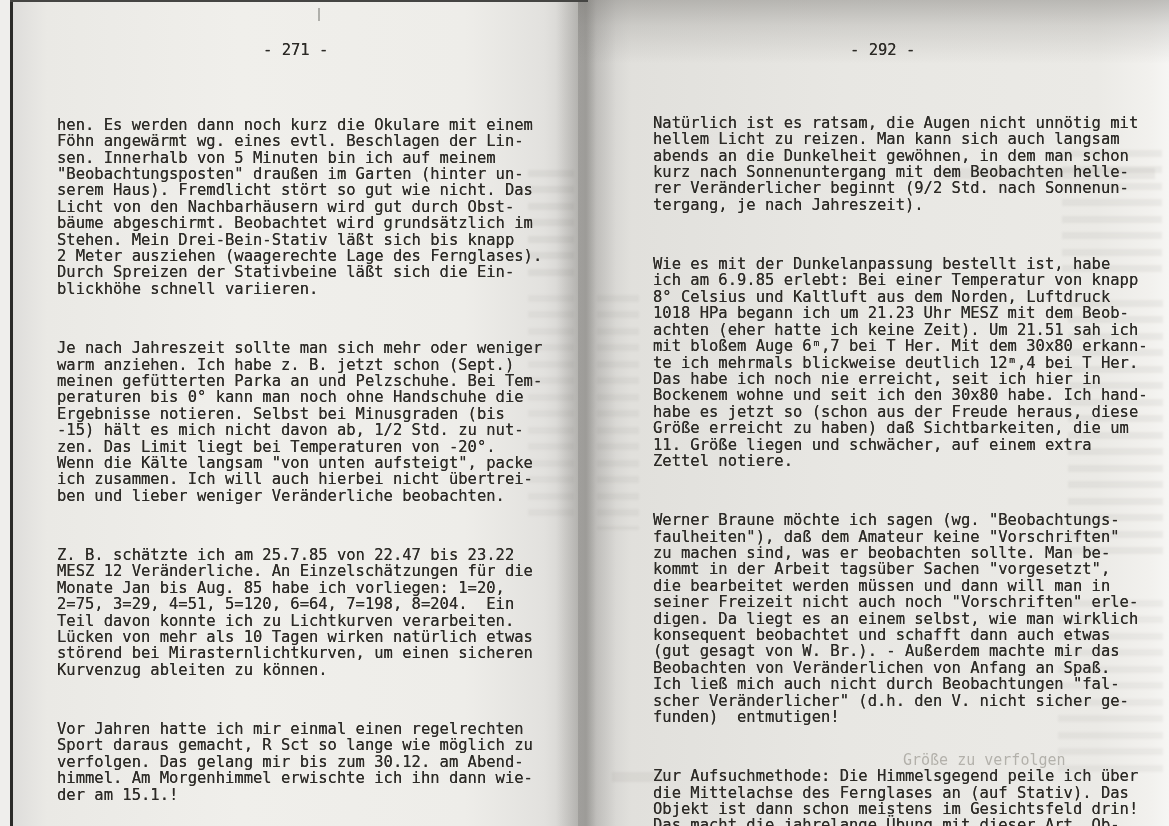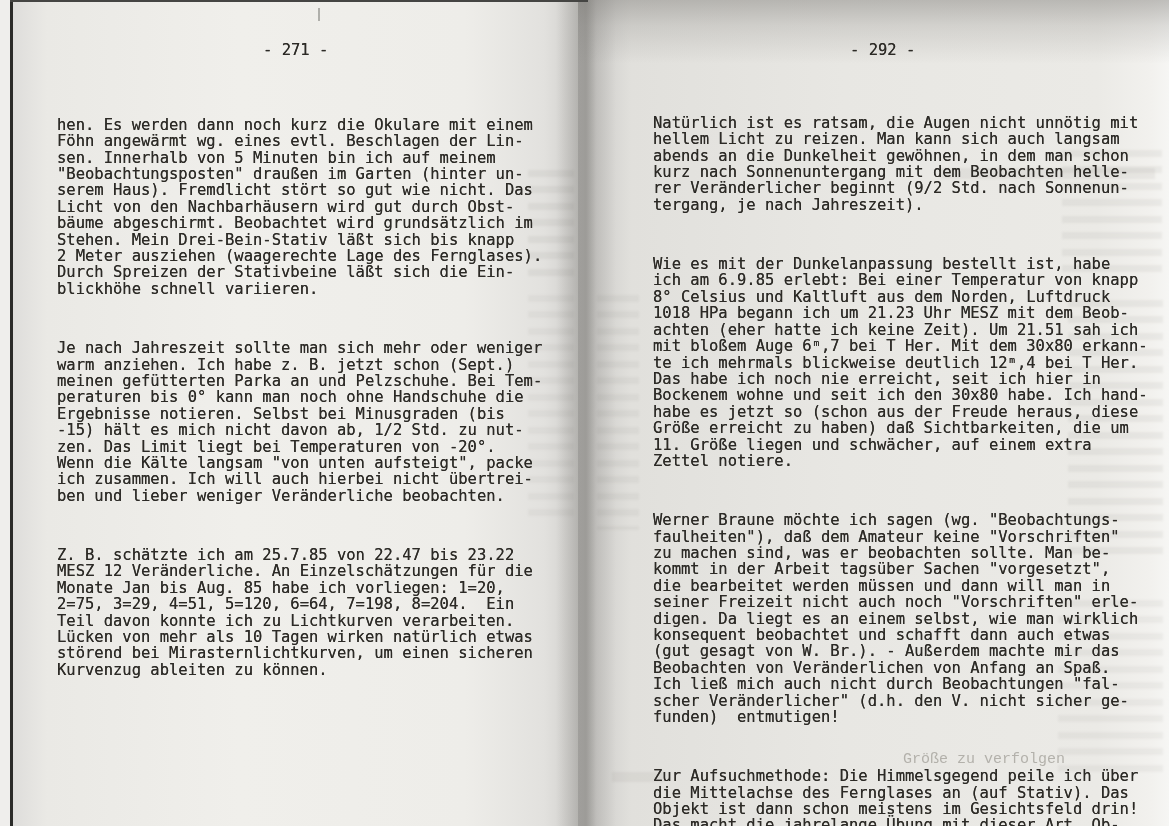--- a/index.html
+++ b/index.html
@@ -90,21 +90,20 @@
   }
   .bleed-text {
     position: absolute;
     left: 903px; top: 751px;
     color: #87847c;
     opacity: 0.55;
     filter: blur(0.6px);
     font-size: 15px;
     white-space: pre;
     pointer-events: none;
-    font-family: Liberation Mono, monospace;
   }
   .scan-artifact {
     position: absolute;
     background: rgba(98,98,94,0.45);
     filter: blur(0.4px);
   }
 </style>
 </head>
 <body>
 
@@ -155,20 +154,25 @@
 ich zusammen. Ich will auch hierbei nicht übertrei-
 ben und lieber weniger Veränderliche beobachten.</p>
     <p>Z. B. schätzte ich am 25.7.85 von 22.47 bis 23.22
 MESZ 12 Veränderliche. An Einzelschätzungen für die
 Monate Jan bis Aug. 85 habe ich vorliegen: 1=20,
 2=75, 3=29, 4=51, 5=120, 6=64, 7=198, 8=204.  Ein
 Teil davon konnte ich zu Lichtkurven verarbeiten.
 Lücken von mehr als 10 Tagen wirken natürlich etwas
 störend bei Mirasternlichtkurven, um einen sicheren
 Kurvenzug ableiten zu können.</p>
+    <p>Vor Jahren hatte ich mir einmal einen regelrechten
+Sport daraus gemacht, R Sct so lange wie möglich zu
+verfolgen. Das gelang mir bis zum 30.12. am Abend-
+himmel. Am Morgenhimmel erwischte ich ihn dann wie-
+der am 15.1.!</p>
     
   </div>
 
   <div class="body-text right typewriter">
     <p>Natürlich ist es ratsam, die Augen nicht unnötig mit
 hellem Licht zu reizen. Man kann sich auch langsam
 abends an die Dunkelheit gewöhnen, in dem man schon
 kurz nach Sonnenuntergang mit dem Beobachten helle-
 rer Veränderlicher beginnt (9/2 Std. nach Sonnenun-
 tergang, je nach Jahreszeit).</p>

